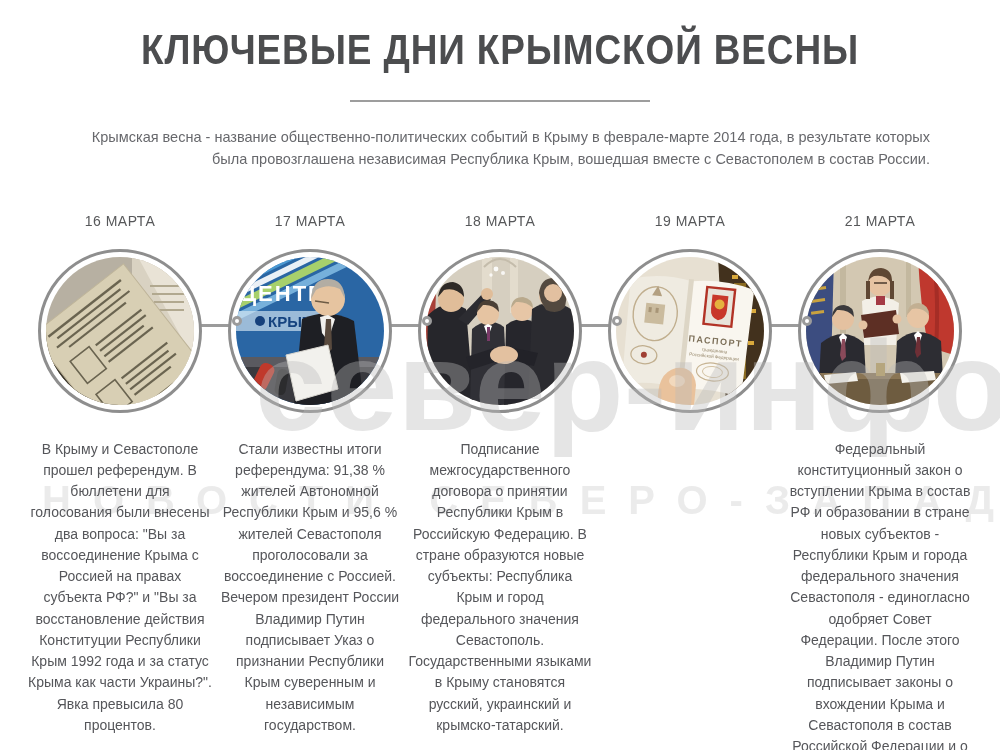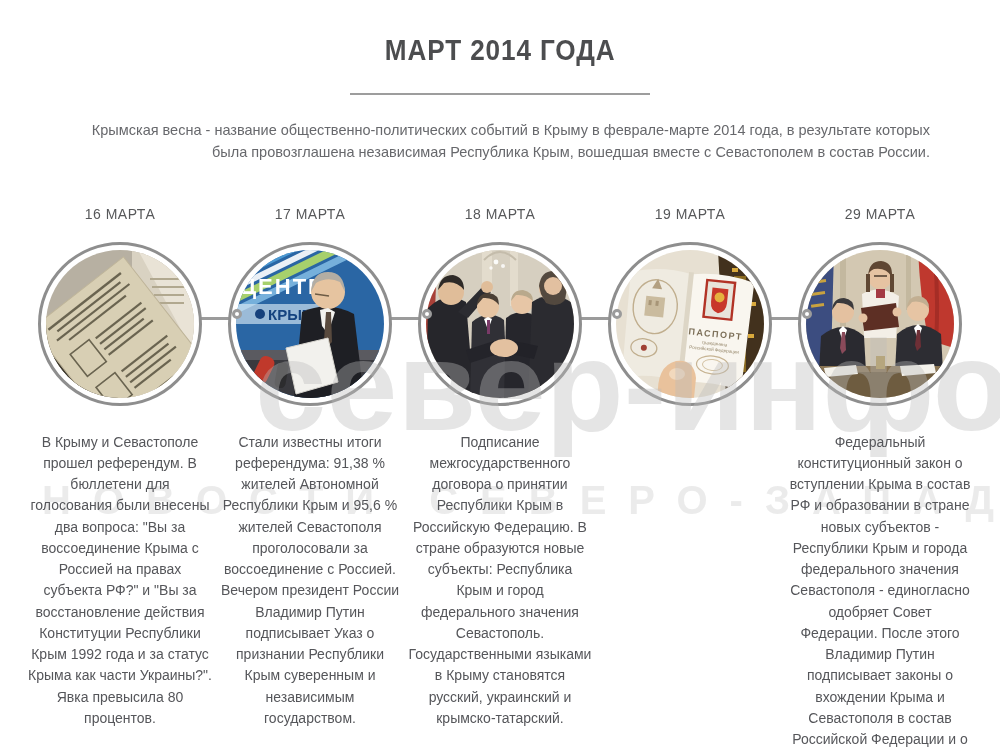--- a/index.html
+++ b/index.html
@@ -63,21 +63,21 @@
     margin-top:26px; width:184px; text-align:center; font-size:14px;
     line-height:1.52; color:#55565a; z-index:10; position:relative;
   }
 </style>
 </head>
 <body>
 
 <div class="page">
 
   <div class="header">
-    <div class="subtitle-row"><span class="subtitle">МАРТ 2014 ГОДА</span></div>
+    <div><span class="title">КЛЮЧЕВЫЕ ДНИ КРЫМСКОЙ ВЕСНЫ</span></div>
     <div class="divider"></div>
     <p class="intro">Крымская весна - название общественно-политических событий в Крыму в феврале-марте 2014 года, в результате которых была провозглашена независимая Республика Крым, вошедшая вместе с Севастополем в состав России.</p>
   </div>
 
   <div class="watermark-1">север-информ</div>
   <div class="watermark-2">НОВОСТИ СЕВЕРО-ЗАПАДА</div>
 
   <div class="timeline">
     <div class="connector-line"></div>
     <div class="connector-dot" style="left:207px"></div>
@@ -240,21 +240,21 @@
               <ellipse cx="101" cy="112" rx="10" ry="5.5" fill="none" stroke="#d3c2a3" stroke-width="1"></ellipse>
             </g>
             <path d="M42 148 Q40 116 60 111 Q78 109 80 128 L78 148 Z" fill="#e9c29c"></path>
             <ellipse cx="61" cy="124" rx="8" ry="6" fill="#f2d9bd"></ellipse>
           </svg>
         </div>
       </div>
     </div>
 
     <div class="column">
-      <div class="date">29 МАРТА</div>
+      <div class="date">21 МАРТА</div>
       <div class="photo-ring">
         <div class="photo">
           <svg viewBox="0 0 148 148" width="148" height="148">
             <rect width="148" height="148" fill="#d3c8b2"></rect>
             <rect x="34" y="0" width="6" height="120" fill="#c3b89f"></rect>
             <rect x="100" y="0" width="5" height="60" fill="#c3b89f"></rect>
             <polygon points="0,0 28,0 24,148 0,148" fill="#3c4d80"></polygon>
             <g fill="#c9a23f">
               <rect x="6" y="18" width="14" height="3" transform="rotate(-8 13 19)"></rect>
               <rect x="6" y="30" width="14" height="3" transform="rotate(-8 13 31)"></rect>

